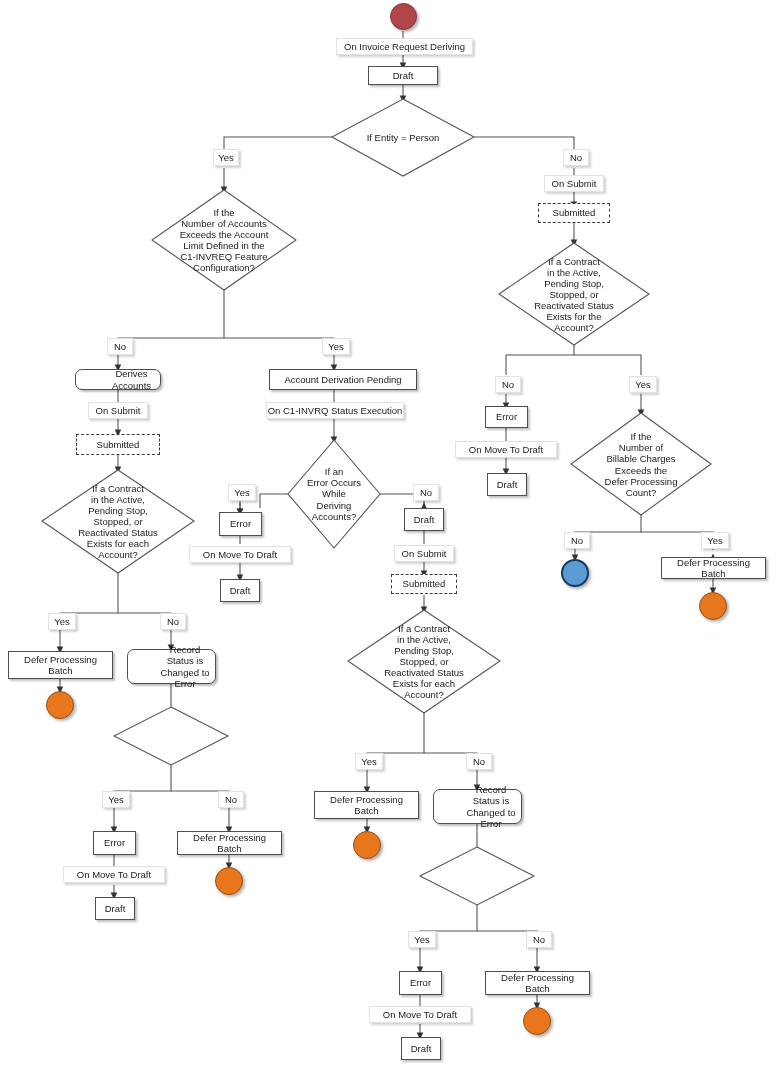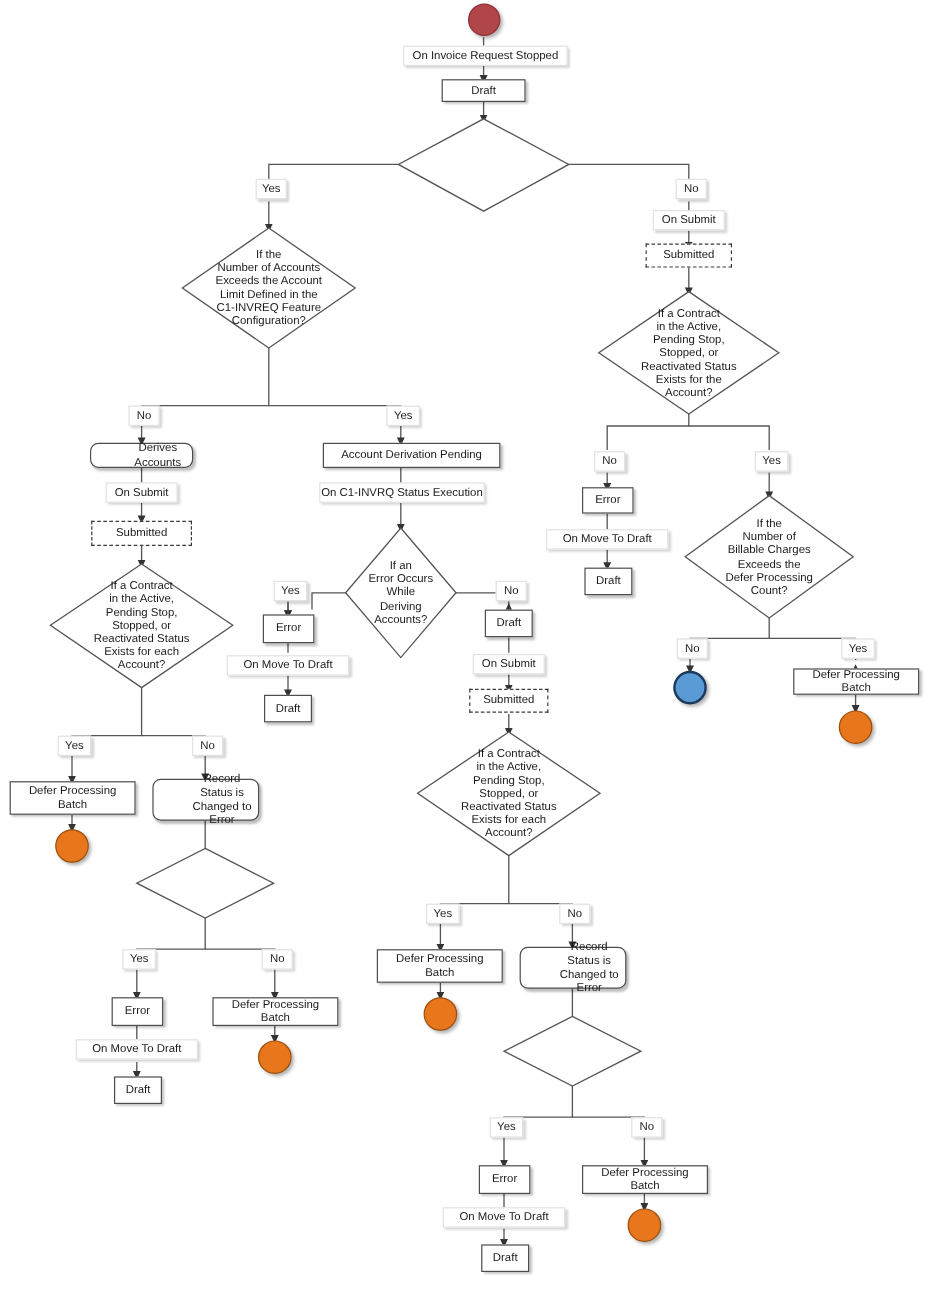--- a/index.html
+++ b/index.html
@@ -210,20 +210,23 @@
   <div class="circ circ-orange" style="left:215px; top:867px; width:28px; height:28px;"></div>
   <div class="circ circ-orange" style="left:353px; top:831px; width:28px; height:28px;"></div>
   <div class="circ circ-orange" style="left:523px; top:1007px; width:28px; height:28px;"></div>
   <div class="circ circ-orange" style="left:699px; top:592px; width:28px; height:28px;"></div>
   <div class="circ circ-blue" style="left:561px; top:559px; width:28px; height:28px;"></div>
 
   <div class="node box" style="left:368px; top:66px; width:70px; height:19px;">
     <span>Draft</span>
   </div>
 
+  <div class="node diamond" style="left:332px; top:99px; width:142px; height:77px;">
+    <span class="dlabel">If Entity = Person</span>
+  </div>
 
   <div class="node diamond" style="left:152px; top:190px; width:144px; height:100px;">
     <span class="dlabel">If the
 Number of Accounts
 Exceeds the Account
 Limit Defined in the
 C1-INVREQ Feature
 Configuration?</span>
   </div>
 
@@ -356,21 +359,21 @@
 Exceeds the
 Defer Processing
 Count?</span>
   </div>
 
   <div class="node box" style="left:661px; top:557px; width:105px; height:22px;">
     <span>Defer Processing Batch</span>
   </div>
 
   <div class="elabel" style="left:336px; top:38px; width:137px; height:17px;">
-    <span>On Invoice Request Stopped</span>
+    <span>On Invoice Request Deriving</span>
   </div>
 
   <div class="elabel" style="left:213px; top:149px; width:26px; height:17px;">
     <span>Yes</span>
   </div>
   <div class="elabel" style="left:563px; top:149px; width:26px; height:17px;">
     <span>No</span>
   </div>
   <div class="elabel" style="left:544px; top:175px; width:60px; height:17px;">
     <span>On Submit</span>

